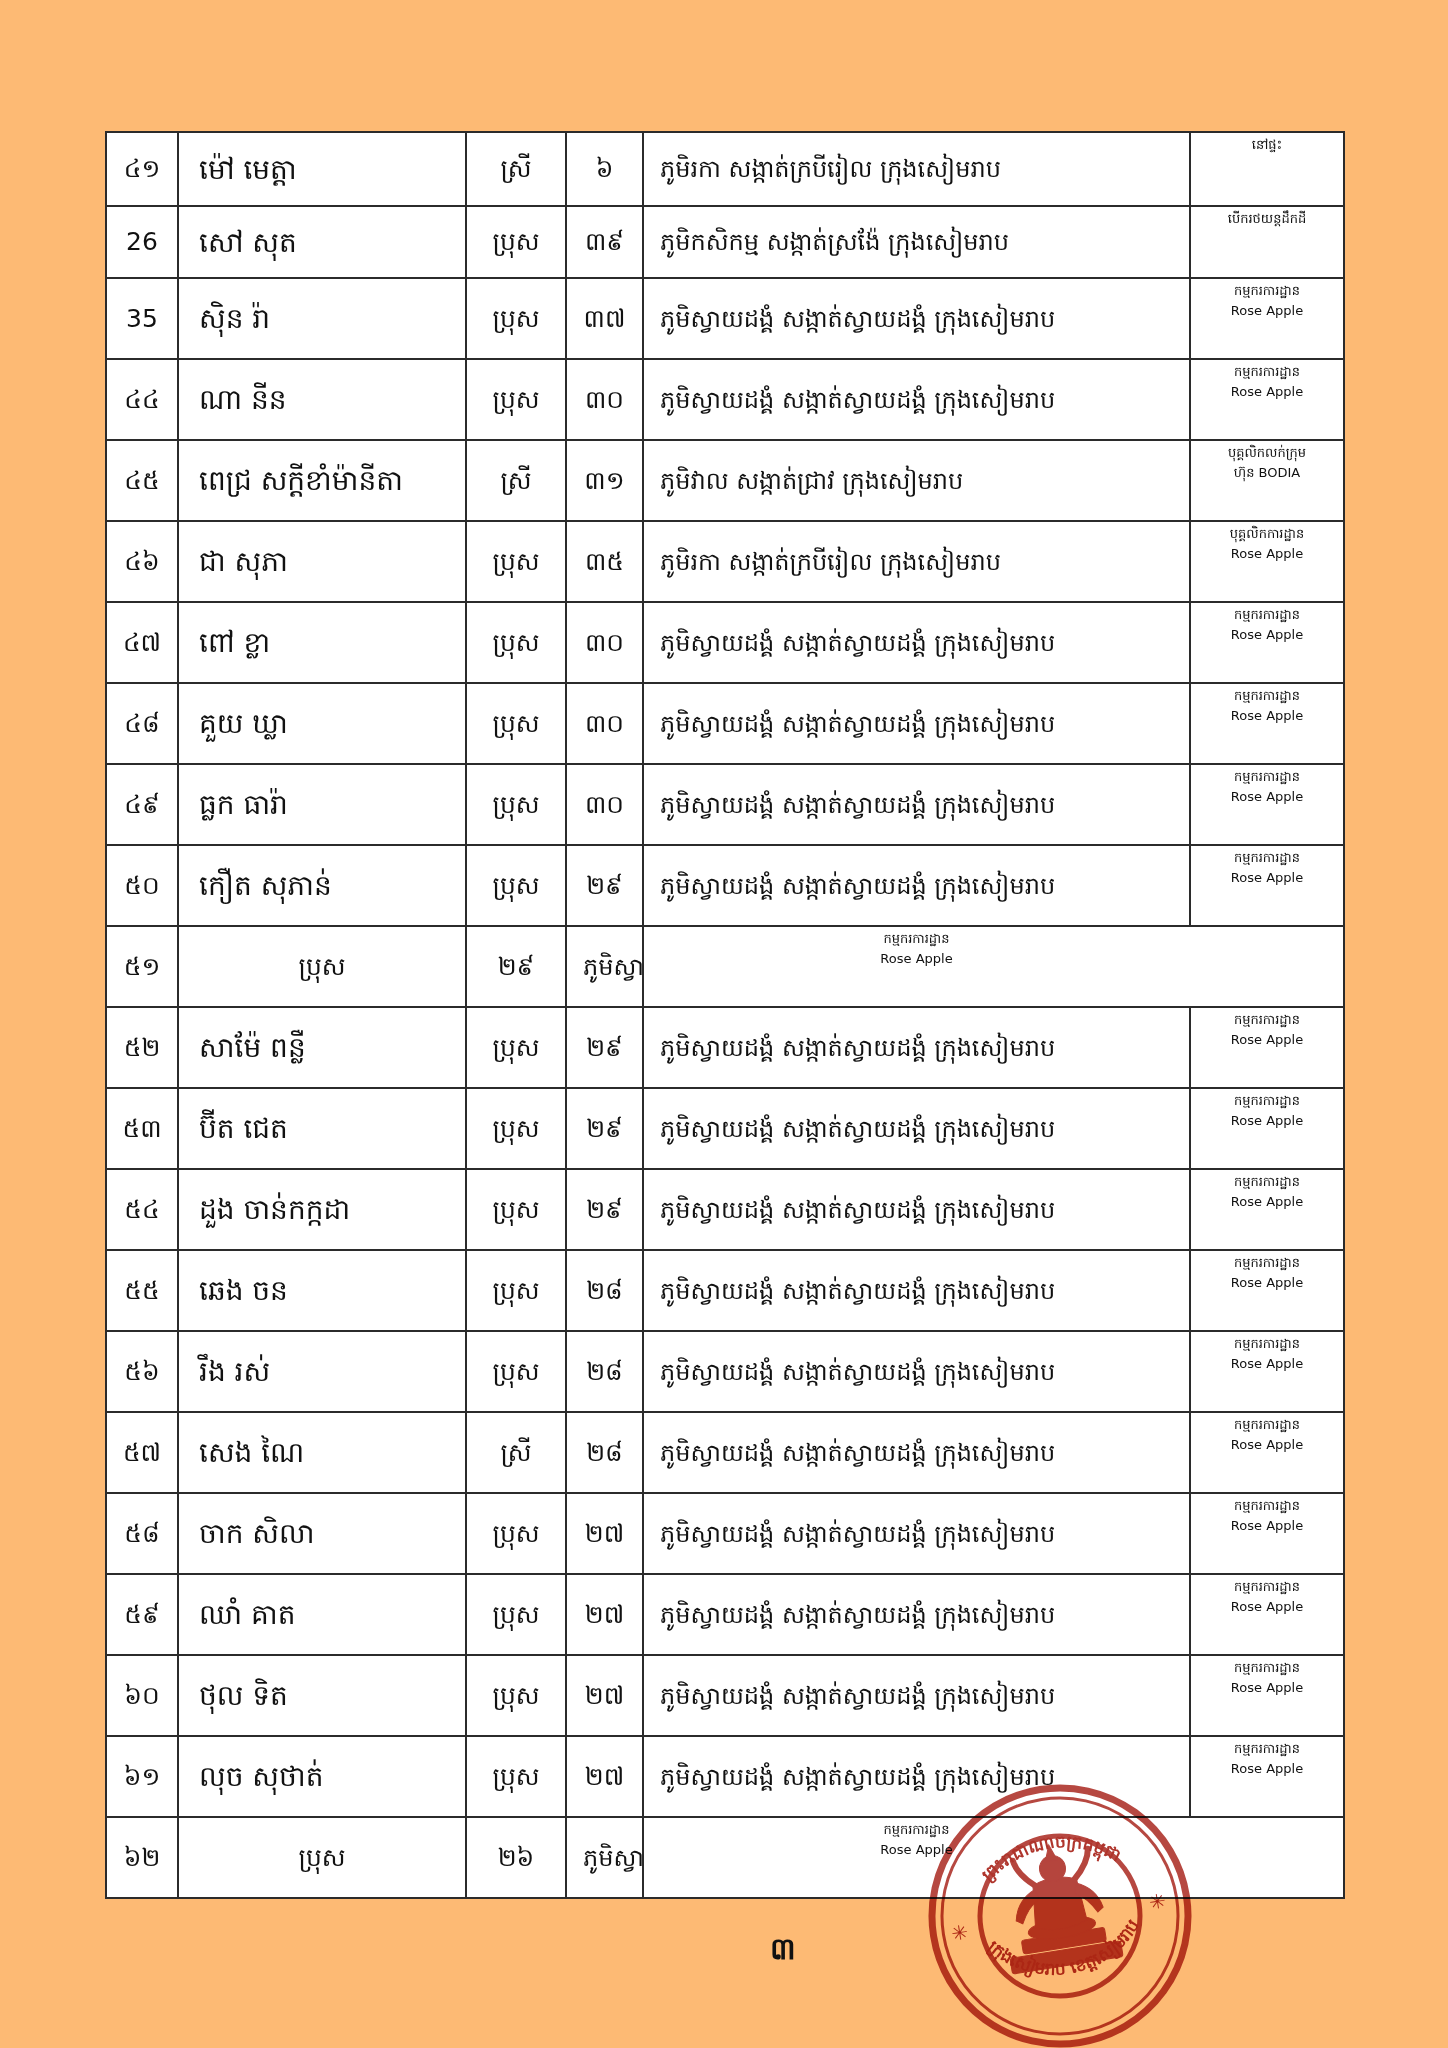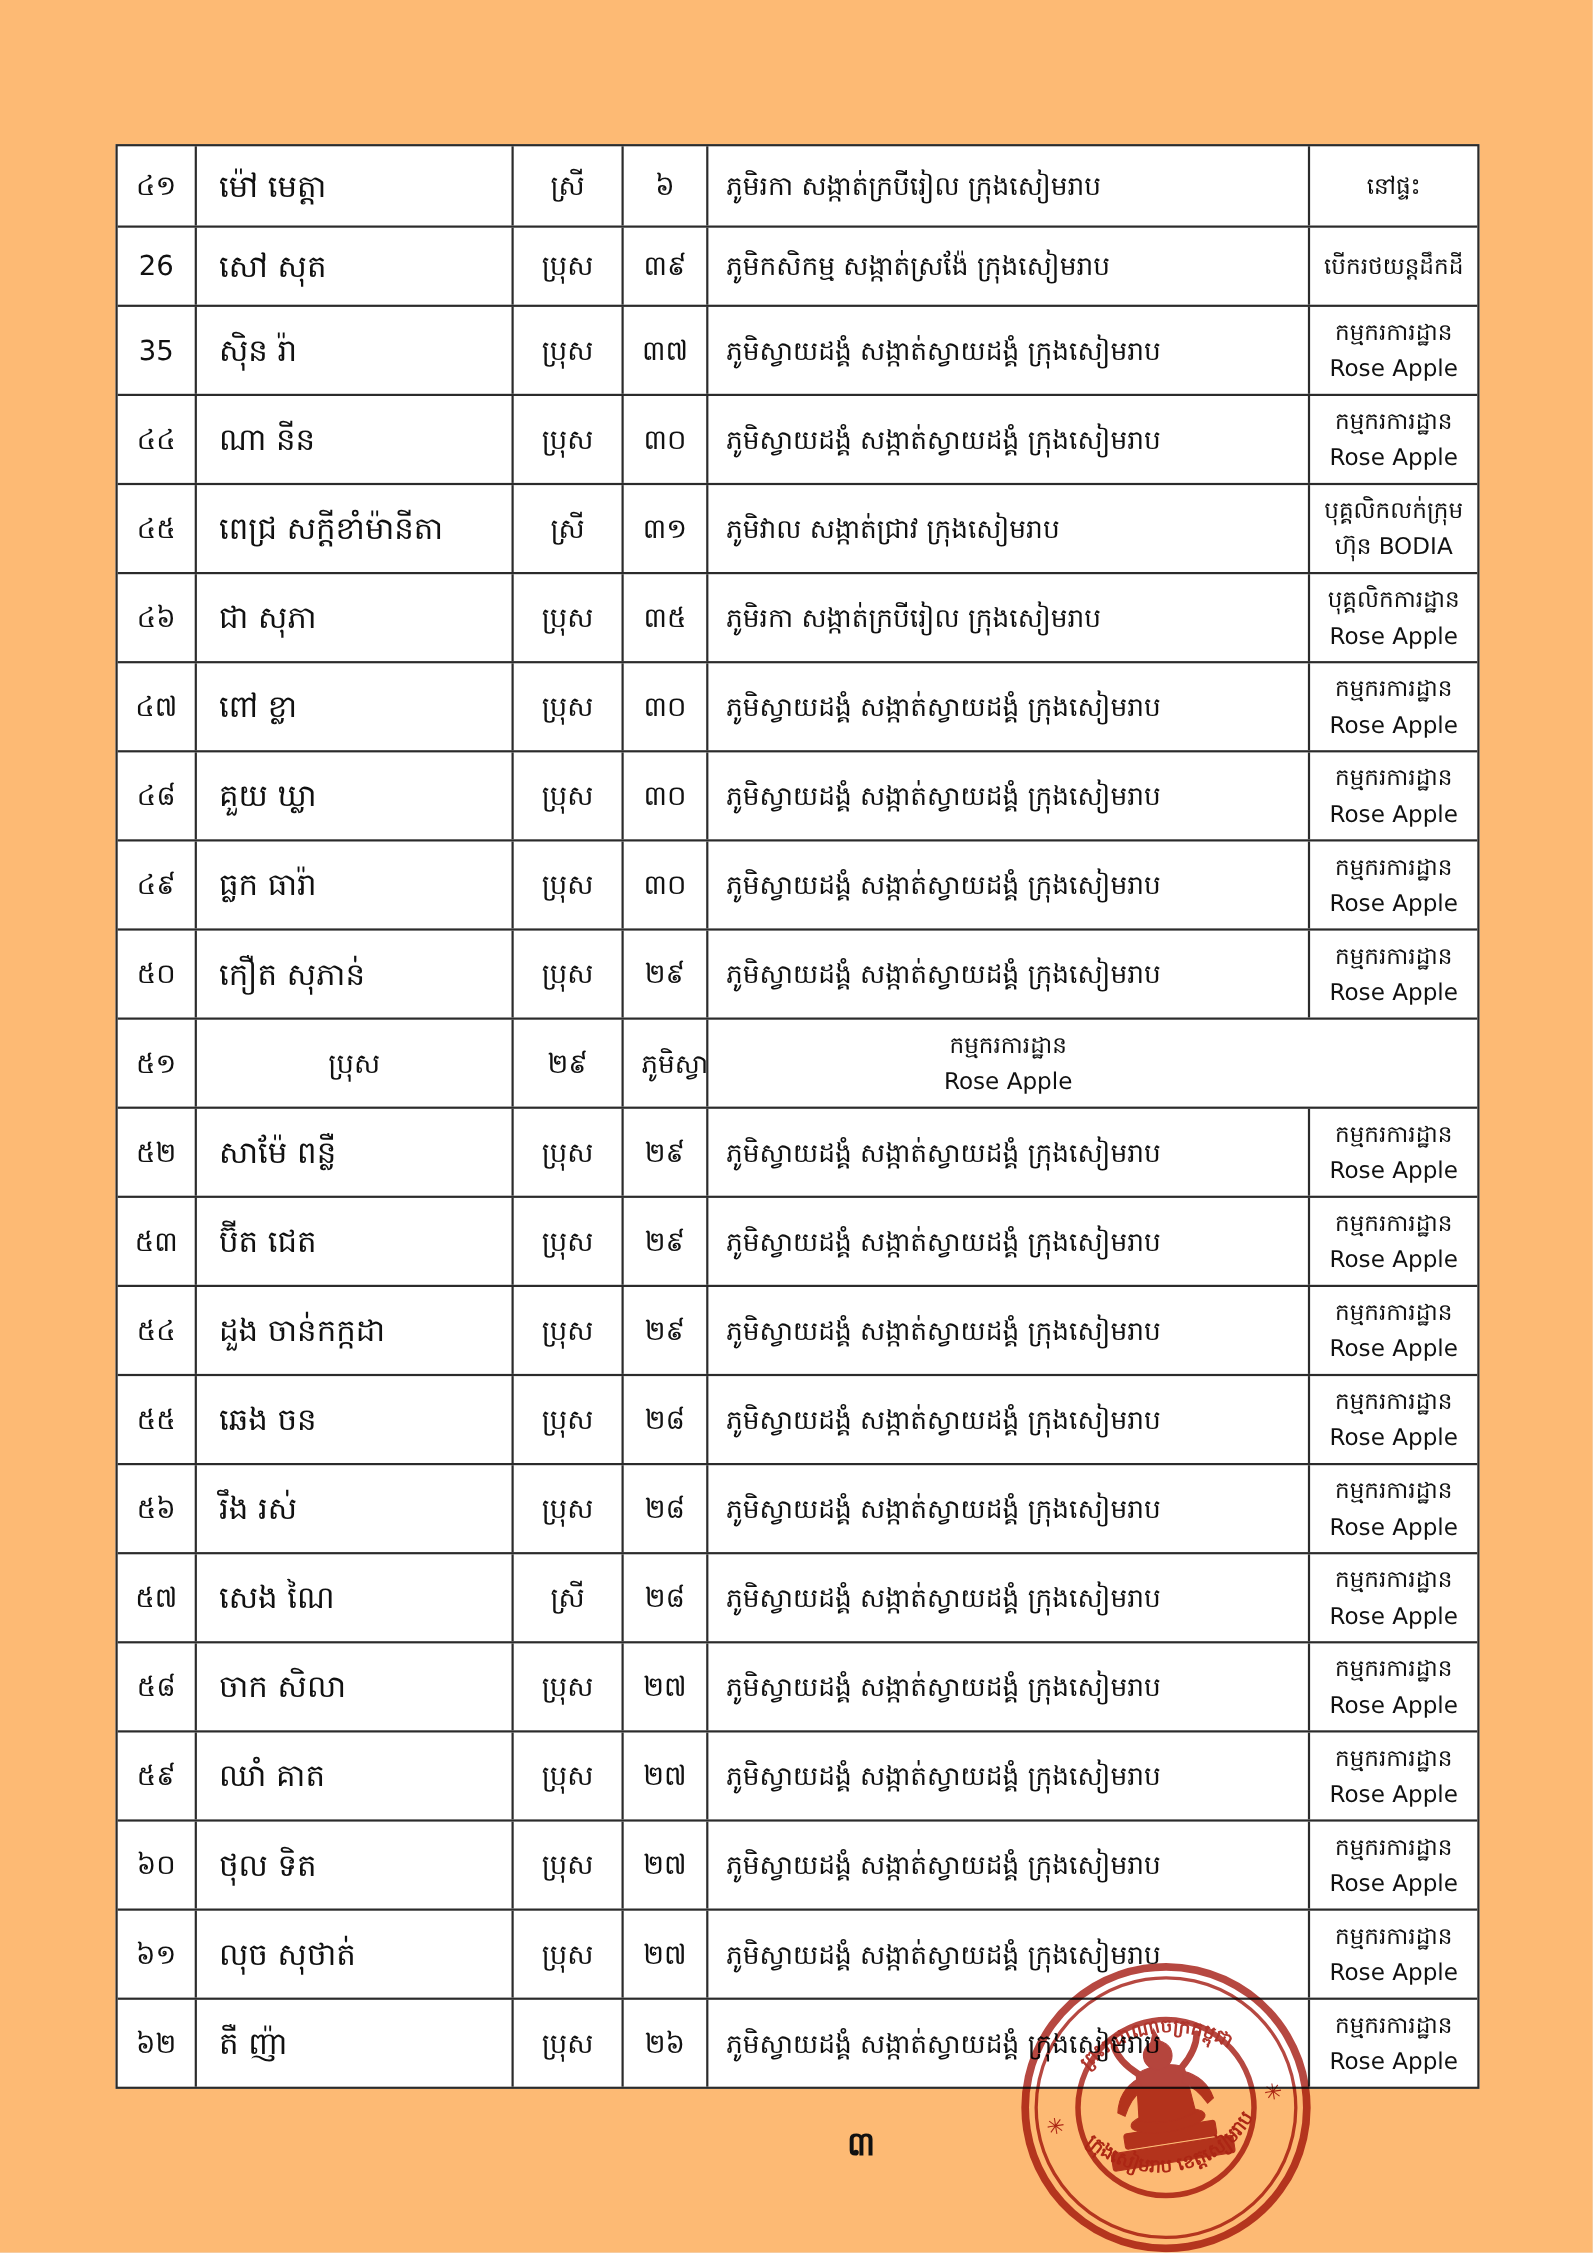--- a/index.html
+++ b/index.html
@@ -37,22 +37,22 @@
     font-size:25px;
     line-height:1.25;
     overflow:hidden;
     white-space:nowrap;
   }
   .td:first-child{border-left:none;}
   .c-name{justify-content:flex-start;padding-left:20px;font-size:28px;}
   .c-address{justify-content:flex-start;padding-left:16px;font-size:24px;}
   .c-note{
     flex-direction:column;
-    justify-content:center;
-    font-size:21px;
+    justify-content:flex-start;
+    font-size:13px;
     line-height:1.55;
     white-space:normal;
     text-align:center;
     padding:2px 4px;
   }
   .note-line{display:block;}
   .page-number{
     position:absolute;
     left:770px;top:1930px;
     font-size:30px;
@@ -322,21 +322,20 @@
       <div class="td c-age">២៧</div>
       <div class="td c-address">ភូមិស្វាយដង្គំ  សង្កាត់ស្វាយដង្គំ ក្រុងសៀមរាប</div>
       <div class="td c-note">
         <span class="note-line">កម្មករការដ្ឋាន</span>
         <span class="note-line">Rose Apple</span>
       </div>
     </div>
 
     <div class="tr">
       <div class="td c-no">៦២</div>
-      <div class="td c-name">តឺ ញ៉ា</div>
       <div class="td c-gender">ប្រុស</div>
       <div class="td c-age">២៦</div>
       <div class="td c-address">ភូមិស្វាយដង្គំ  សង្កាត់ស្វាយដង្គំ ក្រុងសៀមរាប</div>
       <div class="td c-note">
         <span class="note-line">កម្មករការដ្ឋាន</span>
         <span class="note-line">Rose Apple</span>
       </div>
     </div>
   </div>
 

